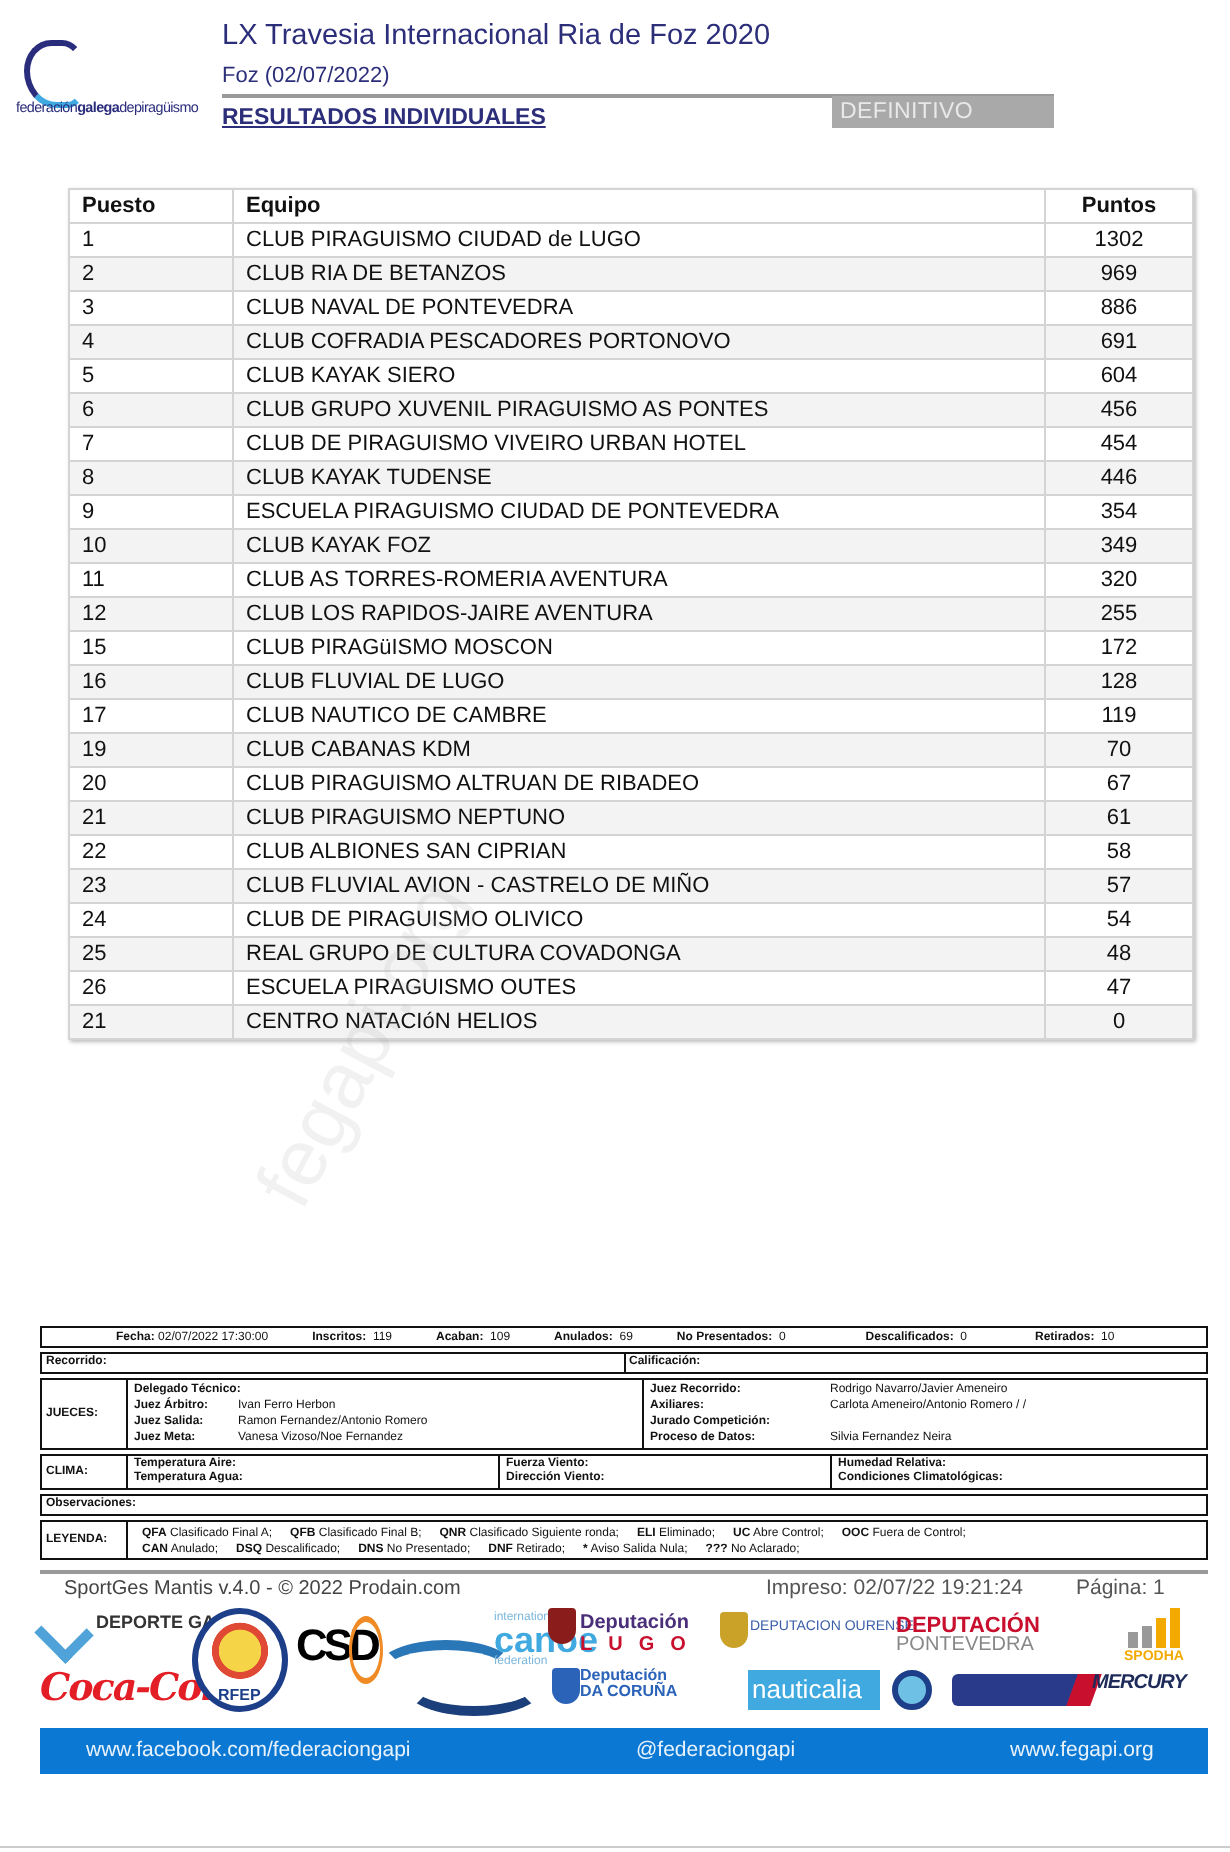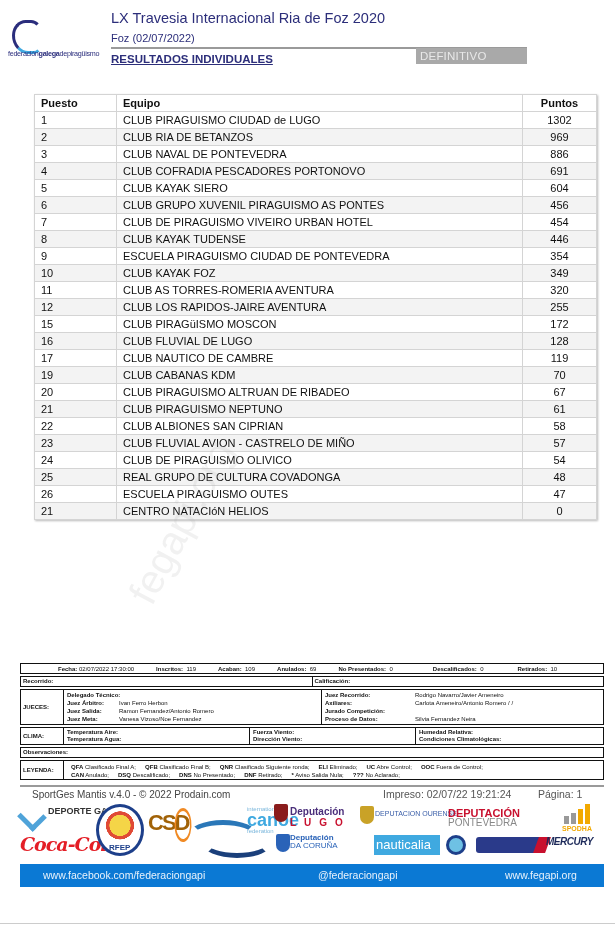--- a/index.html
+++ b/index.html
@@ -67,21 +67,21 @@
 
   
   .sponsors { position: absolute; left: 20px; top: 800px; width: 584px; height: 60px; }
   .sp { position: absolute; font-weight: bold; white-space: nowrap; }
   .sp-deporte { left: 0; top: 4px; width: 70px; height: 28px; }
   .sp-deporte .chev { position: absolute; left: 2px; top: 2px; width: 20px; height: 22px; border: 5px solid #4fa3d9; border-top: none; border-right: none; transform: rotate(-45deg); }
   .sp-deporte .t { position: absolute; left: 28px; top: 2px; font-size: 9px; color: #333; line-height: 10px; }
   .sp-coca { left: 0; top: 33px; font-family: "DejaVu Serif", serif; font-style: italic; font-size: 19px; color: #e41e26; letter-spacing: -1px; }
   .sp-rfep { left: 76px; top: 4px; width: 48px; height: 52px; border-radius: 50%; border: 3px solid #1d3f8a; background: radial-gradient(circle at 50% 40%, #f5d547 0 30%, #e04a35 31% 40%, #fff 41% 100%); }
   .sp-rfep .t { position: absolute; left: 10px; top: 36px; font-size: 8px; color: #1d3f8a; }
-  .sp-csd { left: 128px; top: 10px; font-size: 22px; color: #a16207; font-family: "Liberation Sans Narrow", "Liberation Sans", sans-serif; letter-spacing: -2px; }
+  .sp-csd { left: 128px; top: 10px; font-size: 22px; color: #000000; font-family: "Liberation Sans Narrow", "Liberation Sans", sans-serif; letter-spacing: -2px; }
   .sp-csd .ring { position: absolute; left: 18px; top: -2px; width: 34px; height: 34px; border-radius: 50%; border: 3px solid #f08a24; transform: scaleX(0.5) rotate(30deg); }
   .sp-wave { left: 168px; top: 18px; width: 90px; height: 36px; }
   .sp-wave .w { position: absolute; border-radius: 50%; border: 5px solid #2a77b8; border-color: #2a77b8 transparent transparent transparent; }
   .sp-icf { left: 227px; top: 6px; font-size: 18px; color: #3fa9e0; line-height: 16px; }
   .sp-icf small { display: block; font-size: 6px; font-weight: normal; color: #7bb7dc; line-height: 6px; }
   .sp-icf .pre { display: block; font-size: 6px; font-weight: normal; color: #7bb7dc; line-height: 6px; }
   .sp-lugo { left: 270px; top: 6px; font-size: 10px; color: #4a2e7a; line-height: 11px; }
   .sp-lugo .r { color: #c8102e; letter-spacing: 8px; }
   .sp-crest { position: absolute; width: 14px; height: 18px; background: #8a1c1c; border-radius: 2px 2px 7px 7px; }
   .sp-ourense { left: 355px; top: 10px; font-size: 7px; color: #3a5ea8; line-height: 8px; font-weight: normal; }
@@ -326,21 +326,21 @@
   <div class="sp sp-ourense">DEPUTACION OURENSE</div>
   <div class="sp sp-pont"><span>DEPUTACIÓN</span><small>PONTEVEDRA</small></div>
   <div class="sp sp-spodha">
     <div style="position:absolute;left:2px;top:14px;width:5px;height:8px;background:#999;"></div>
     <div style="position:absolute;left:9px;top:11px;width:5px;height:11px;background:#999;"></div>
     <div style="position:absolute;left:16px;top:7px;width:5px;height:15px;background:#f2a900;"></div>
     <div style="position:absolute;left:23px;top:2px;width:5px;height:20px;background:#f2a900;"></div>
     <div style="position:absolute;left:0;top:23px;font-size:7px;color:#f2a900;">SPODHA</div>
   </div>
   <div class="sp-crest" style="left:256px;top:34px;background:#2a63b8;"></div>
-  <div class="sp sp-coruna"><span>Deputación</span><br><span style="font-weight:normal">DA CORUÑA</span></div>
+  <div class="sp sp-coruna"><span>Deputación</span><br><span style="font-weight:bold">DA CORUÑA</span></div>
   <div class="sp sp-nauticalia">nauticalia</div>
   <div class="sp sp-circle"></div>
   <div class="sp sp-badge"></div>
   <div class="sp sp-mercury">MERCURY</div>
 </div>
 
 <div class="social">
   <span class="fb">www.facebook.com/federaciongapi</span>
   <span class="tw">@federaciongapi</span>
   <span class="web">www.fegapi.org</span>

